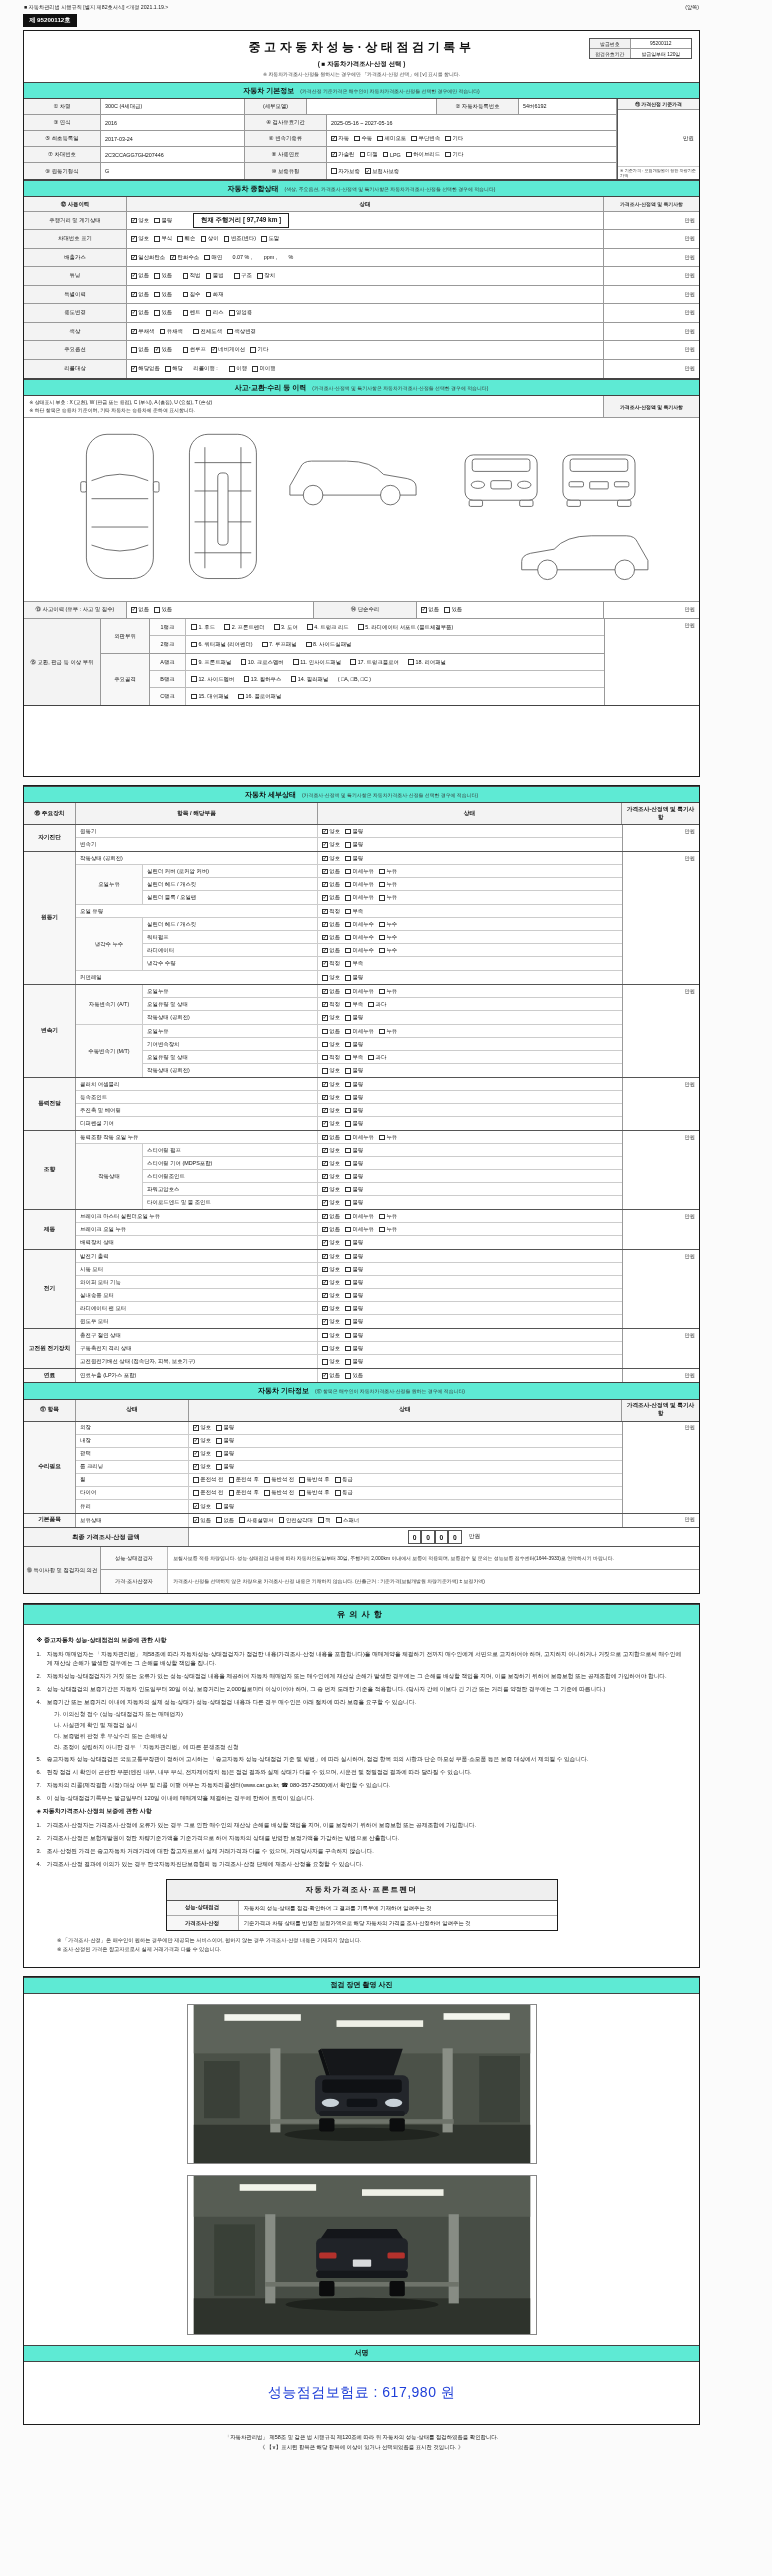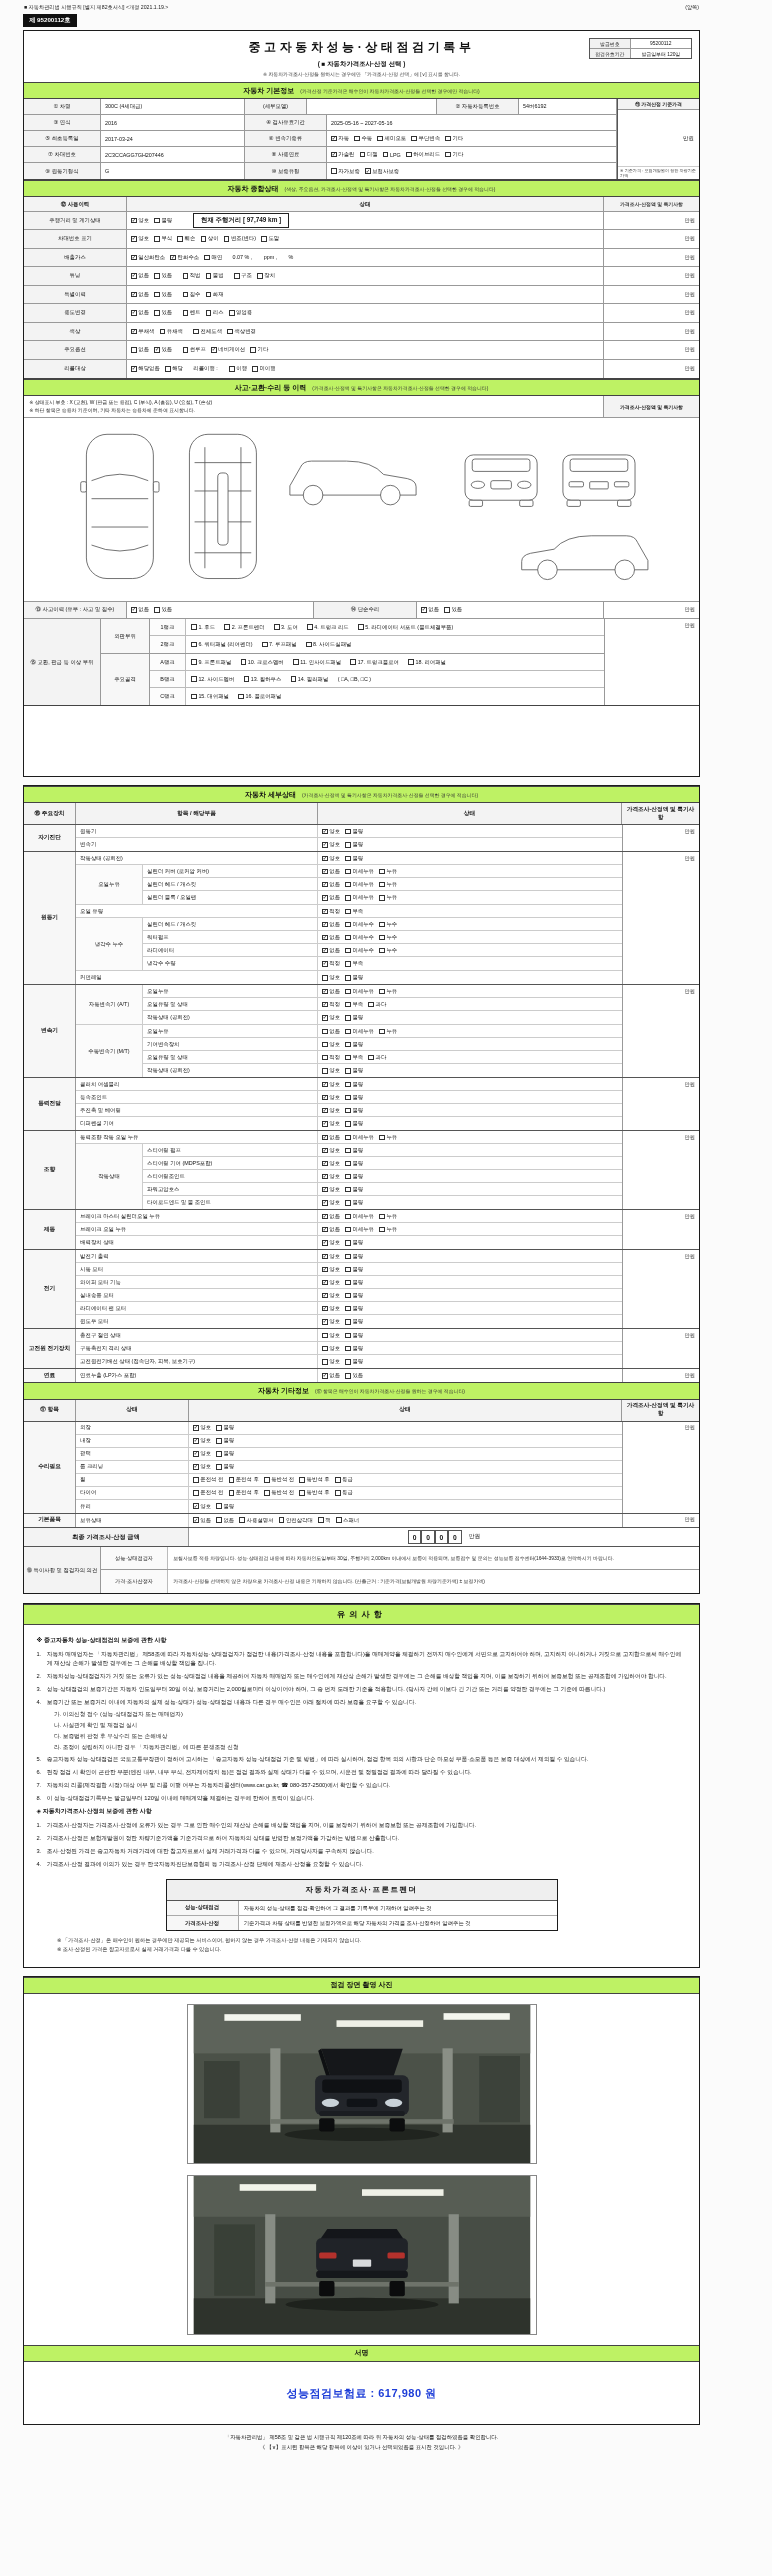--- a/index.html
+++ b/index.html
@@ -13,21 +13,21 @@
   .hdr{position:relative;text-align:center;padding:8.2px 0 5.2px}
   .hdr .title{font-size:12px;font-weight:bold;letter-spacing:3.6px}
   .hdr .subtitle{font-size:6.4px;font-weight:bold;margin-top:3.6px}
   .hdr .subnote{font-size:4.9px;color:#333;margin-top:2.1px}
   .issuebox{position:absolute;right:7.2px;top:7.2px;border:0.5px solid #555;font-size:4.9px;min-width:103px}
   .issuebox .irow{display:flex;border-bottom:0.5px solid #999}
   .issuebox .irow:last-child{border-bottom:none}
   .issuebox .il{width:41px;background:#f1f1f1;padding:1.5px 2.6px;border-right:0.5px solid #999;text-align:center}
   .issuebox .iv{flex:1;padding:1.5px 3.1px}
   
-  .secbar{background:#bef264;border-top:0.5px solid #444;border-bottom:0.5px solid #444;text-align:center;font-weight:bold;font-size:7px;padding:2.6px 0}
+  .secbar{background:#5eead4;border-top:0.5px solid #444;border-bottom:0.5px solid #444;text-align:center;font-weight:bold;font-size:7px;padding:2.6px 0}
   .secbar .secnote{font-weight:normal;font-size:4.9px;color:#333;margin-left:4.1px}
   .secbar.big{font-size:8.2px;letter-spacing:4.1px;padding:4.1px 0}
   
   .cgroup{display:inline-flex;align-items:center;flex-wrap:wrap;gap:1px 5.2px;margin-right:7.2px}
   .cb{display:inline-flex;align-items:center;white-space:nowrap;font-size:5.4px;cursor:default}
   .cb .bx{width:5.7px;height:5.7px;border:0.5px solid #333;background:#fff;display:inline-flex;align-items:center;justify-content:center;margin-right:1.5px;font-size:5.2px;line-height:1;font-weight:bold}
   .cb.on .bx{color:#000}
   .ptxt{font-size:5.4px;margin-right:8.2px;white-space:nowrap}
   .mbox{border:1px solid #222;background:#fff;padding:2.1px 7.2px;font-weight:bold;font-size:6.4px;margin-left:10.3px;white-space:nowrap}
   
@@ -118,21 +118,21 @@
   .pboxtitle{text-align:center;font-weight:bold;font-size:7.5px;letter-spacing:1.5px;padding:3.6px 0;border-bottom:0.5px solid #555;background:#efefef}
   .pboxrow{display:flex;border-bottom:0.5px solid #aaa;font-size:5.4px}
   .pboxrow:last-child{border-bottom:none}
   .pbl{width:72px;background:#f7f7f7;border-right:0.5px solid #aaa;display:flex;align-items:center;justify-content:center;padding:2.6px;font-weight:bold}
   .pbr{flex:1;padding:3.1px 5.2px;line-height:1.5}
   .boxnotes{font-size:5.2px;color:#222;margin:2.1px 20.6px 7.2px;line-height:1.7}
   
   .photoarea{display:flex;flex-direction:column;align-items:center;gap:10.3px;padding:10.3px 0;background:#fff}
   .photo{width:350px;height:160px;border:0.5px solid #888;display:block}
   .signarea{min-height:62px;display:flex;align-items:center;justify-content:center}
-  .premium{color:#1e3ed8;font-weight:bold;font-size:11px;letter-spacing:0.5px}
+  .premium{color:#1e3ed8;font-weight:normal;font-size:14px;letter-spacing:0.5px}
   .footer{text-align:center;font-size:5.4px;color:#111;line-height:1.8;margin-top:2.1px}
 </style>
 </head>
 <body>
 
 <div class="sheet">
 
   <div class="topline">
     <span>■ 자동차관리법 시행규칙 [별지 제82호서식] &lt;개정 2021.1.19.&gt;</span>
     <span>(앞쪽)</span>

